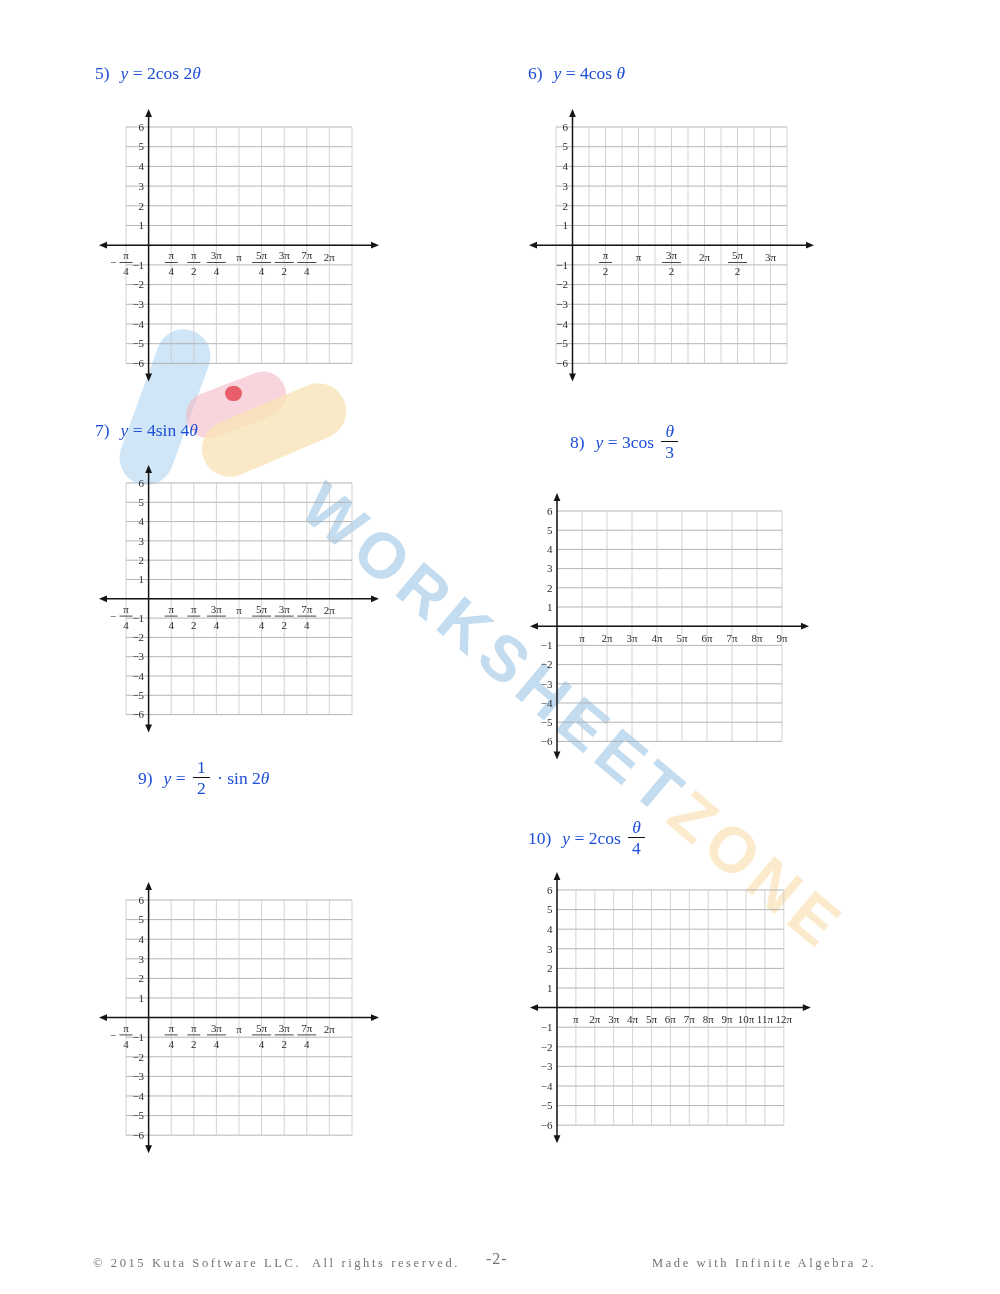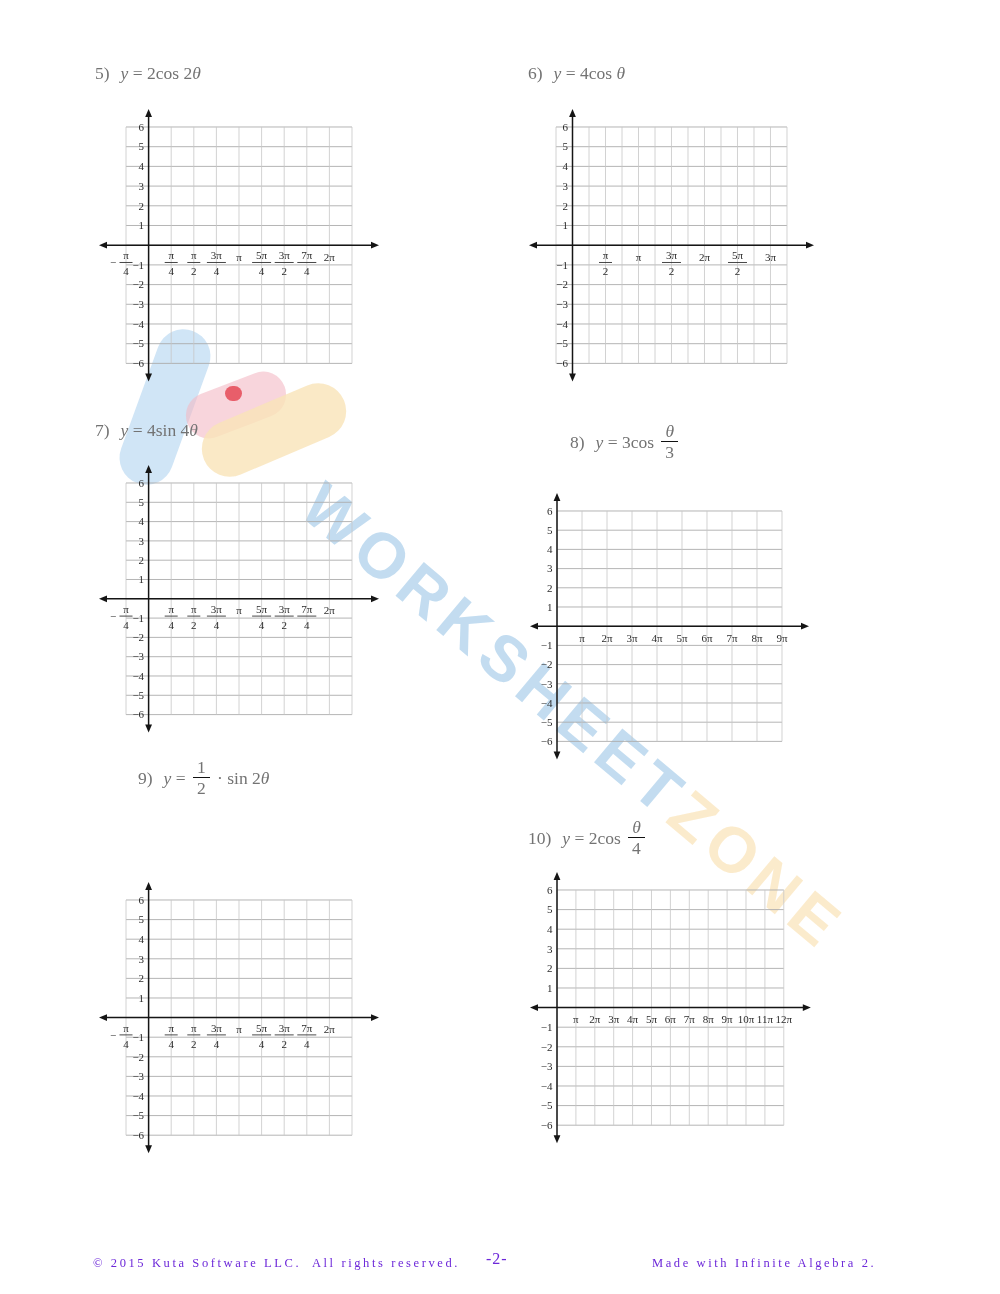--- a/index.html
+++ b/index.html
@@ -1,20 +1,20 @@
 <!DOCTYPE html>
 <html><head>
 <meta charset="utf-8">
 <style>
   html,body{margin:0;padding:0;background:#ffffff;}
   #page{position:relative;width:1000px;height:1294px;background:#fff;
         font-family:"Liberation Serif",serif;overflow:hidden;}
 
   
-  .ptitle{position:absolute;font-size:17.5px;color:#737373;white-space:nowrap;z-index:10;}
+  .ptitle{position:absolute;font-size:17.5px;color:#1d4ed8;white-space:nowrap;z-index:10;}
   .pnum{display:inline-block;margin-right:11px;}
   .eq .it{font-style:italic;}
   .feq{display:inline-block;vertical-align:middle;text-align:center;margin:0 3px;
        transform:translateY(-2px);line-height:1.05;}
   .feq .fn{display:block;padding:0 4px 1px;border-bottom:1.3px solid #111;}
   .feq .fd{display:block;padding-top:1px;}
 
   
   svg.graph{position:absolute;z-index:3;overflow:visible;}
 
@@ -25,21 +25,21 @@
   .logo-bar{position:absolute;z-index:1;}
   #logo-blue{left:138px;top:326px;width:54px;height:162px;border-radius:27px;
       transform:rotate(20deg);opacity:.55;}
   #logo-pink{left:184px;top:382px;width:104px;height:46px;border-radius:23px;
       transform:rotate(-21deg);opacity:.6;}
   #logo-red{left:225px;top:386px;width:17px;height:15px;border-radius:8px;opacity:.8;}
   #logo-yellow{left:198px;top:402px;width:152px;height:56px;border-radius:28px;
       transform:rotate(-23deg);opacity:.8;}
 
   
-  .footer-part{position:absolute;font-size:12.5px;letter-spacing:2.6px;color:#6d28d9;
+  .footer-part{position:absolute;font-size:12.5px;letter-spacing:2.6px;color:#737373;
       white-space:pre;z-index:10;}
   #footer-left{left:93px;top:1256px;}
   #footer-center{left:486px;top:1250px;font-size:16px;letter-spacing:1px;}
   #footer-right{left:604px;top:1256px;margin-left:48px;}
 </style>
 </head>
 <body>
 
 <div id="page">
 

